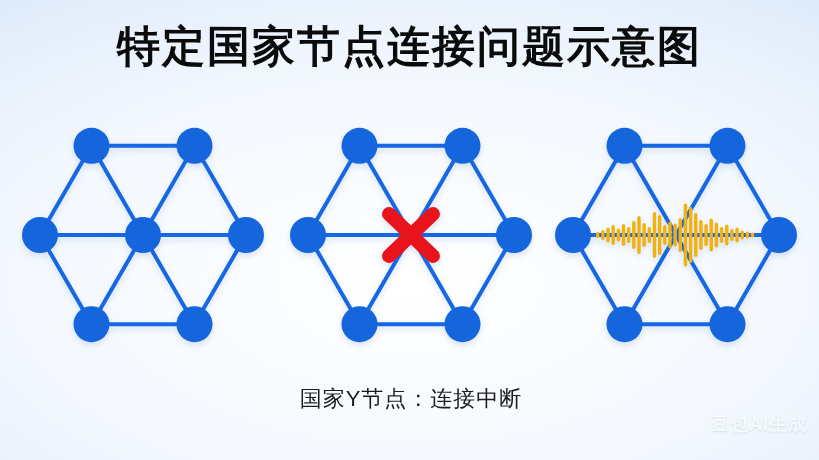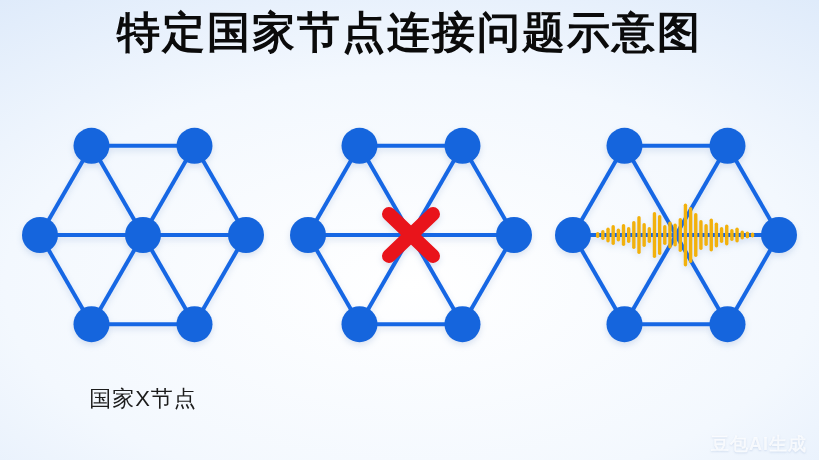--- a/index.html
+++ b/index.html
@@ -4,21 +4,21 @@
 <style>
   * { margin:0; padding:0; box-sizing:border-box; }
   html,body { width:819px; height:460px; overflow:hidden; }
   body{
     font-family:"Liberation Sans","DejaVu Sans",sans-serif;
     background:
       radial-gradient(130% 120% at 50% 62%, #ffffff 0%, #f3f8fe 38%, #dce9fa 68%, #c8dcf7 100%);
     position:relative;
   }
   .page-title{
-    margin-top:4px;
+    margin-top:18px;
     text-align:center;
     font-size:43px;
     font-weight:900;
     letter-spacing:2px;
     color:#0b0b0b;
   }
   figure.panel{
     position:absolute;
     top:110px;
     width:262px;
@@ -35,21 +35,21 @@
     font-weight:500;
     color:#1c1c1c;
     letter-spacing:1px;
     white-space:nowrap;
   }
   .panel-x{ left:12px; }
   .panel-y{ left:280px; }
   .panel-z{ left:545px; }
   .watermark{
     position:absolute;
-    right:12px; bottom:4px;
+    right:12px; bottom:24px;
     font-size:18px;
     font-weight:700;
     letter-spacing:1px;
     color:rgba(255,255,255,0.78);
     text-shadow:0 1px 2px rgba(120,150,200,0.25);
   }
 </style>
 </head>
 <body>
 
@@ -72,21 +72,20 @@
         <line x1="79.49999999999996" y1="214.20061658979716" x2="131" y2="125" stroke="#1667E4" stroke-width="4"></line>
         <line x1="182.5" y1="214.20061658979716" x2="131" y2="125" stroke="#1667E4" stroke-width="4"></line>
         <circle cx="234" cy="125" r="18" fill="#1565DD"></circle>
         <circle cx="182.5" cy="35.79938341020282" r="18" fill="#1565DD"></circle>
         <circle cx="79.50000000000003" cy="35.79938341020281" r="18" fill="#1565DD"></circle>
         <circle cx="28" cy="124.99999999999999" r="18" fill="#1565DD"></circle>
         <circle cx="79.49999999999996" cy="214.20061658979716" r="18" fill="#1565DD"></circle>
         <circle cx="182.5" cy="214.20061658979716" r="18" fill="#1565DD"></circle>
         <circle cx="131" cy="125" r="18" fill="#1565DD"></circle>
       </svg>
-    <figcaption>国家X节点</figcaption>
   </figure>
 
   <figure class="panel panel-y">
     <svg viewBox="0 0 262 250">
         <line x1="234" y1="125" x2="182.5" y2="35.79938341020282" stroke="#1667E4" stroke-width="4"></line>
         <line x1="182.5" y1="35.79938341020282" x2="79.50000000000003" y2="35.79938341020281" stroke="#1667E4" stroke-width="4"></line>
         <line x1="79.50000000000003" y1="35.79938341020281" x2="28" y2="124.99999999999999" stroke="#1667E4" stroke-width="4"></line>
         <line x1="28" y1="124.99999999999999" x2="79.49999999999996" y2="214.20061658979716" stroke="#1667E4" stroke-width="4"></line>
         <line x1="79.49999999999996" y1="214.20061658979716" x2="182.5" y2="214.20061658979716" stroke="#1667E4" stroke-width="4"></line>
         <line x1="182.5" y1="214.20061658979716" x2="234" y2="125" stroke="#1667E4" stroke-width="4"></line>
@@ -97,20 +96,21 @@
         <line x1="79.49999999999996" y1="214.20061658979716" x2="131" y2="125" stroke="#1667E4" stroke-width="4"></line>
         <line x1="182.5" y1="214.20061658979716" x2="131" y2="125" stroke="#1667E4" stroke-width="4"></line>
         <circle cx="234" cy="125" r="18" fill="#1565DD"></circle>
         <circle cx="182.5" cy="35.79938341020282" r="18" fill="#1565DD"></circle>
         <circle cx="79.50000000000003" cy="35.79938341020281" r="18" fill="#1565DD"></circle>
         <circle cx="28" cy="124.99999999999999" r="18" fill="#1565DD"></circle>
         <circle cx="79.49999999999996" cy="214.20061658979716" r="18" fill="#1565DD"></circle>
         <circle cx="182.5" cy="214.20061658979716" r="18" fill="#1565DD"></circle>
         <path d="M 109 104 L 153 146 M 153 104 L 109 146" stroke="#E9141B" stroke-width="14" stroke-linecap="round" fill="none"></path>
       </svg>
+    <figcaption>国家Y节点：连接中断</figcaption>
   </figure>
 
   <figure class="panel panel-z">
     <svg viewBox="0 0 262 250">
         <line x1="234" y1="125" x2="182.5" y2="35.79938341020282" stroke="#1667E4" stroke-width="4"></line>
         <line x1="182.5" y1="35.79938341020282" x2="79.50000000000003" y2="35.79938341020281" stroke="#1667E4" stroke-width="4"></line>
         <line x1="79.50000000000003" y1="35.79938341020281" x2="28" y2="124.99999999999999" stroke="#1667E4" stroke-width="4"></line>
         <line x1="28" y1="124.99999999999999" x2="79.49999999999996" y2="214.20061658979716" stroke="#1667E4" stroke-width="4"></line>
         <line x1="79.49999999999996" y1="214.20061658979716" x2="182.5" y2="214.20061658979716" stroke="#1667E4" stroke-width="4"></line>
         <line x1="182.5" y1="214.20061658979716" x2="234" y2="125" stroke="#1667E4" stroke-width="4"></line>

